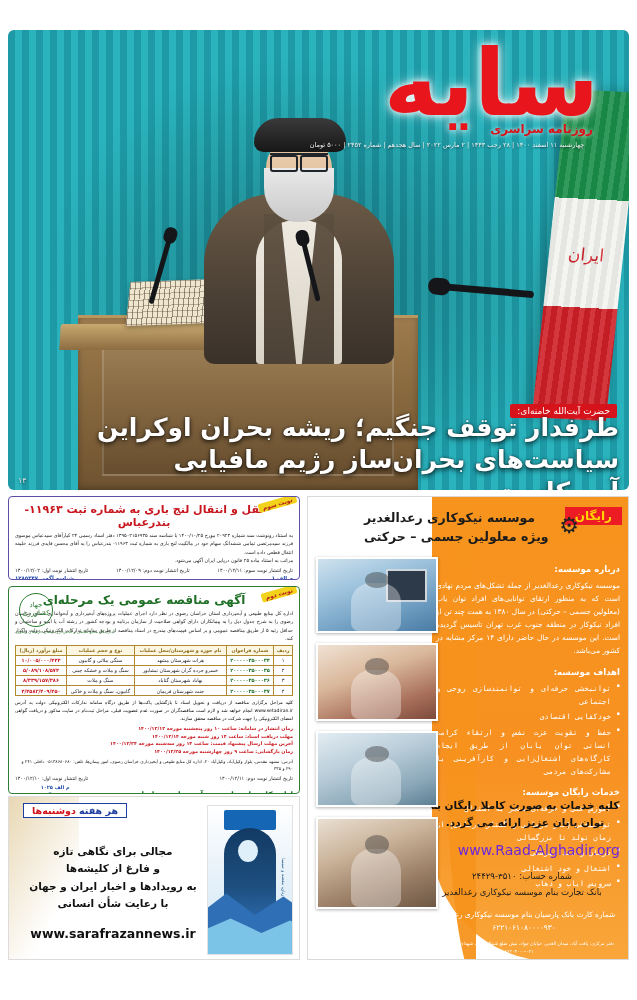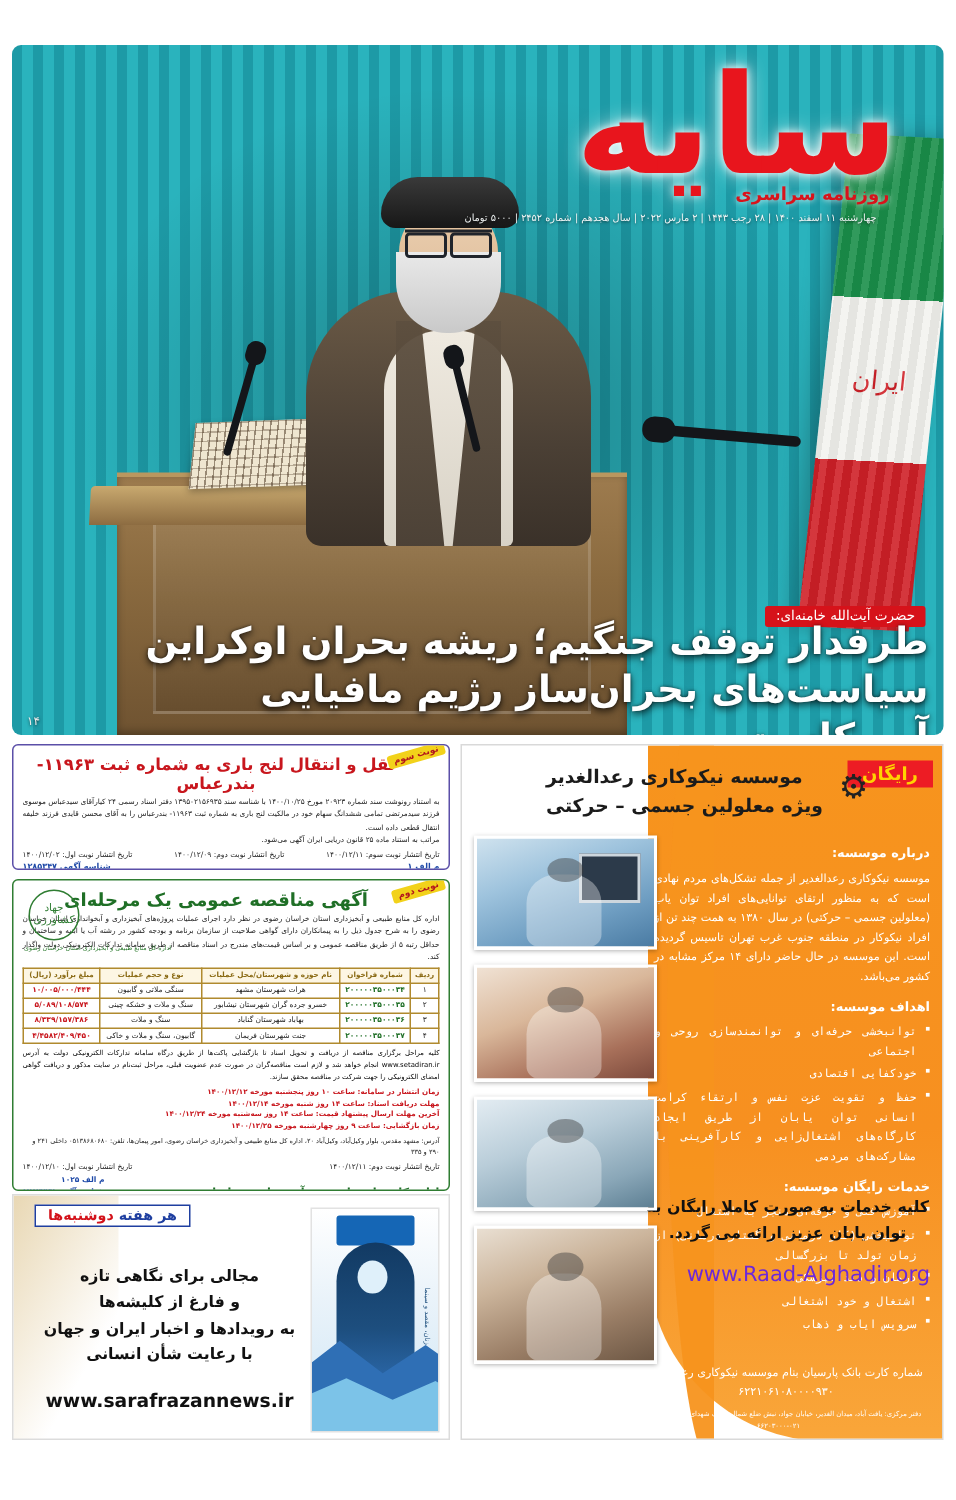--- a/index.html
+++ b/index.html
@@ -442,20 +442,24 @@
           <li>اشتغال و خود اشتغالی</li>
           <li>سرویس ایاب و ذهاب</li>
         </ul>
       </div>
 
       <div class="charity-cta">
         <div>کلیه خدمات به صورت کاملا رایگان به</div>
         <div>توان یابان عزیز ارائه می گردد.</div>
       </div>
       <div class="charity-url">www.Raad-Alghadir.org</div>
+      <div class="charity-acct">
+        <div>شماره حساب: ۳۵۱۰-۲۴۴۲۹</div>
+        <div>بانک تجارت بنام موسسه نیکوکاری رعدالغدیر</div>
+      </div>
       <div class="charity-card">
         <div>شماره کارت بانک پارسیان بنام موسسه نیکوکاری رعدالغدیر</div>
         <div>۶۲۲۱۰۶۱۰۸۰۰۰۰۹۳۰</div>
       </div>
       <div class="charity-foot">دفتر مرکزی: یافت آباد، میدان الغدیر، خیابان جواد، نبش ضلع شمالی پارک شهدای یافت آباد — تلفن: ۰۲۱-۶۶۲۰۳۰۰۰</div>
 
       <div class="ph ph1">
         <div class="ph-screen"></div>
         <div class="ph-fig"></div>
         <div class="ph-head"></div>

